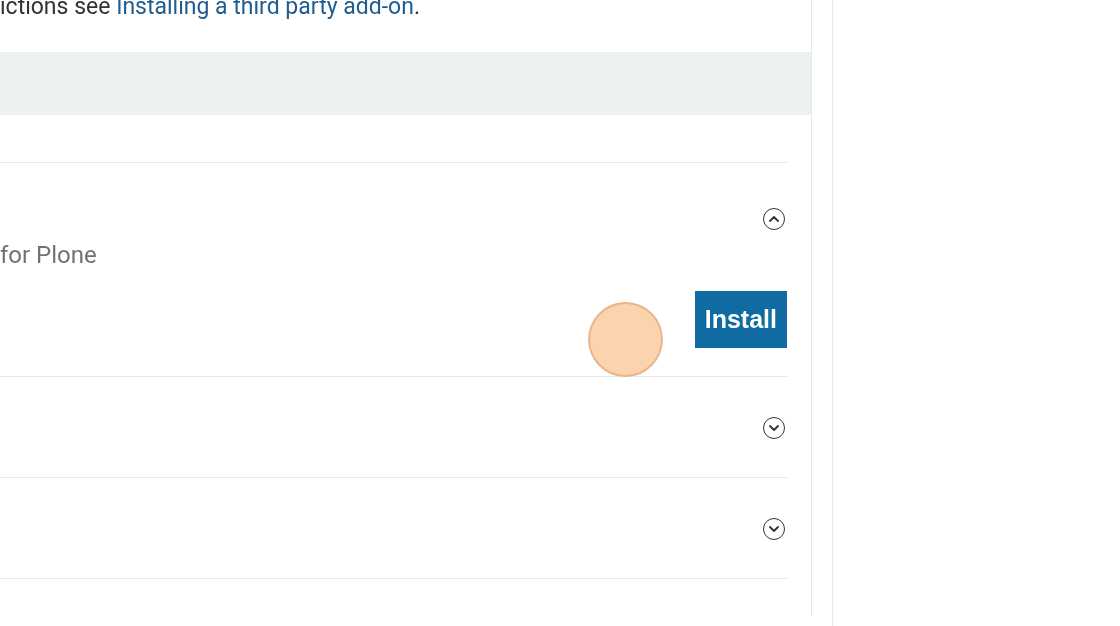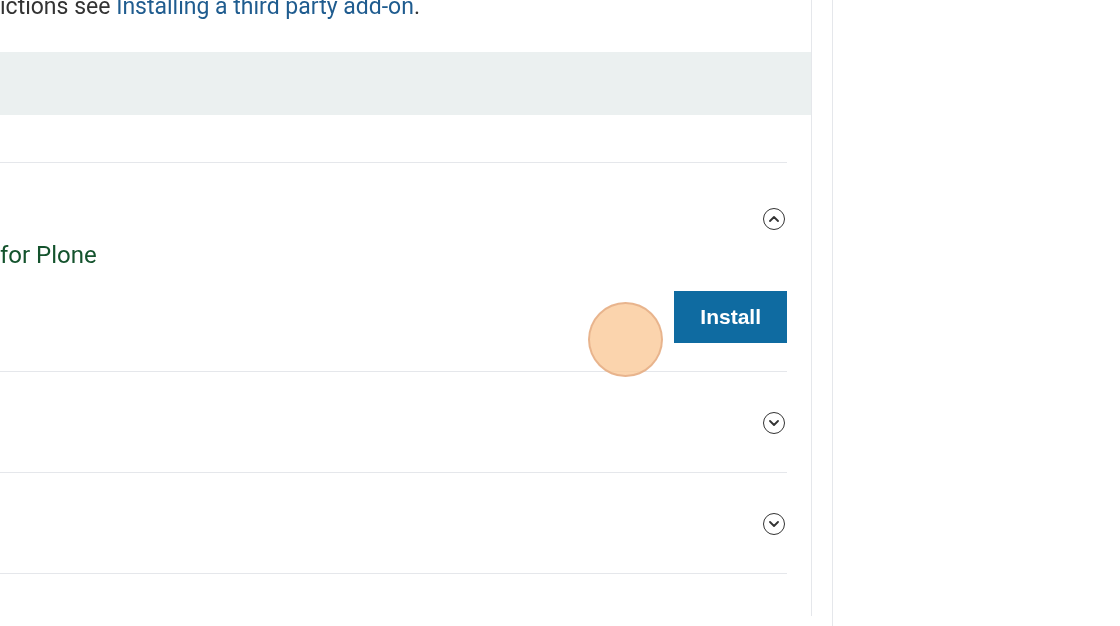--- a/index.html
+++ b/index.html
@@ -90,31 +90,31 @@
       top: 45px;
     }
     
     .chevron-icon svg {
       width: 10px;
       height: 6px;
     }
     
     .addon-description {
       font-size: 24px;
-      color: #14532d;
+      color: #737373;
       margin-top: 50px;
       margin-bottom: 22px;
     }
     
     .install-button {
       background: #0f6ba1;
       color: #ffffff;
       border: none;
-      padding: 14px 26px;
-      font-size: 21px;
+      padding: 14px 10px;
+      font-size: 25px;
       font-weight: 600;
       cursor: pointer;
       float: right;
       margin-right: 0;
       margin-bottom: 4px;
     }
     
     .cursor-highlight {
       position: absolute;
       width: 75px;

